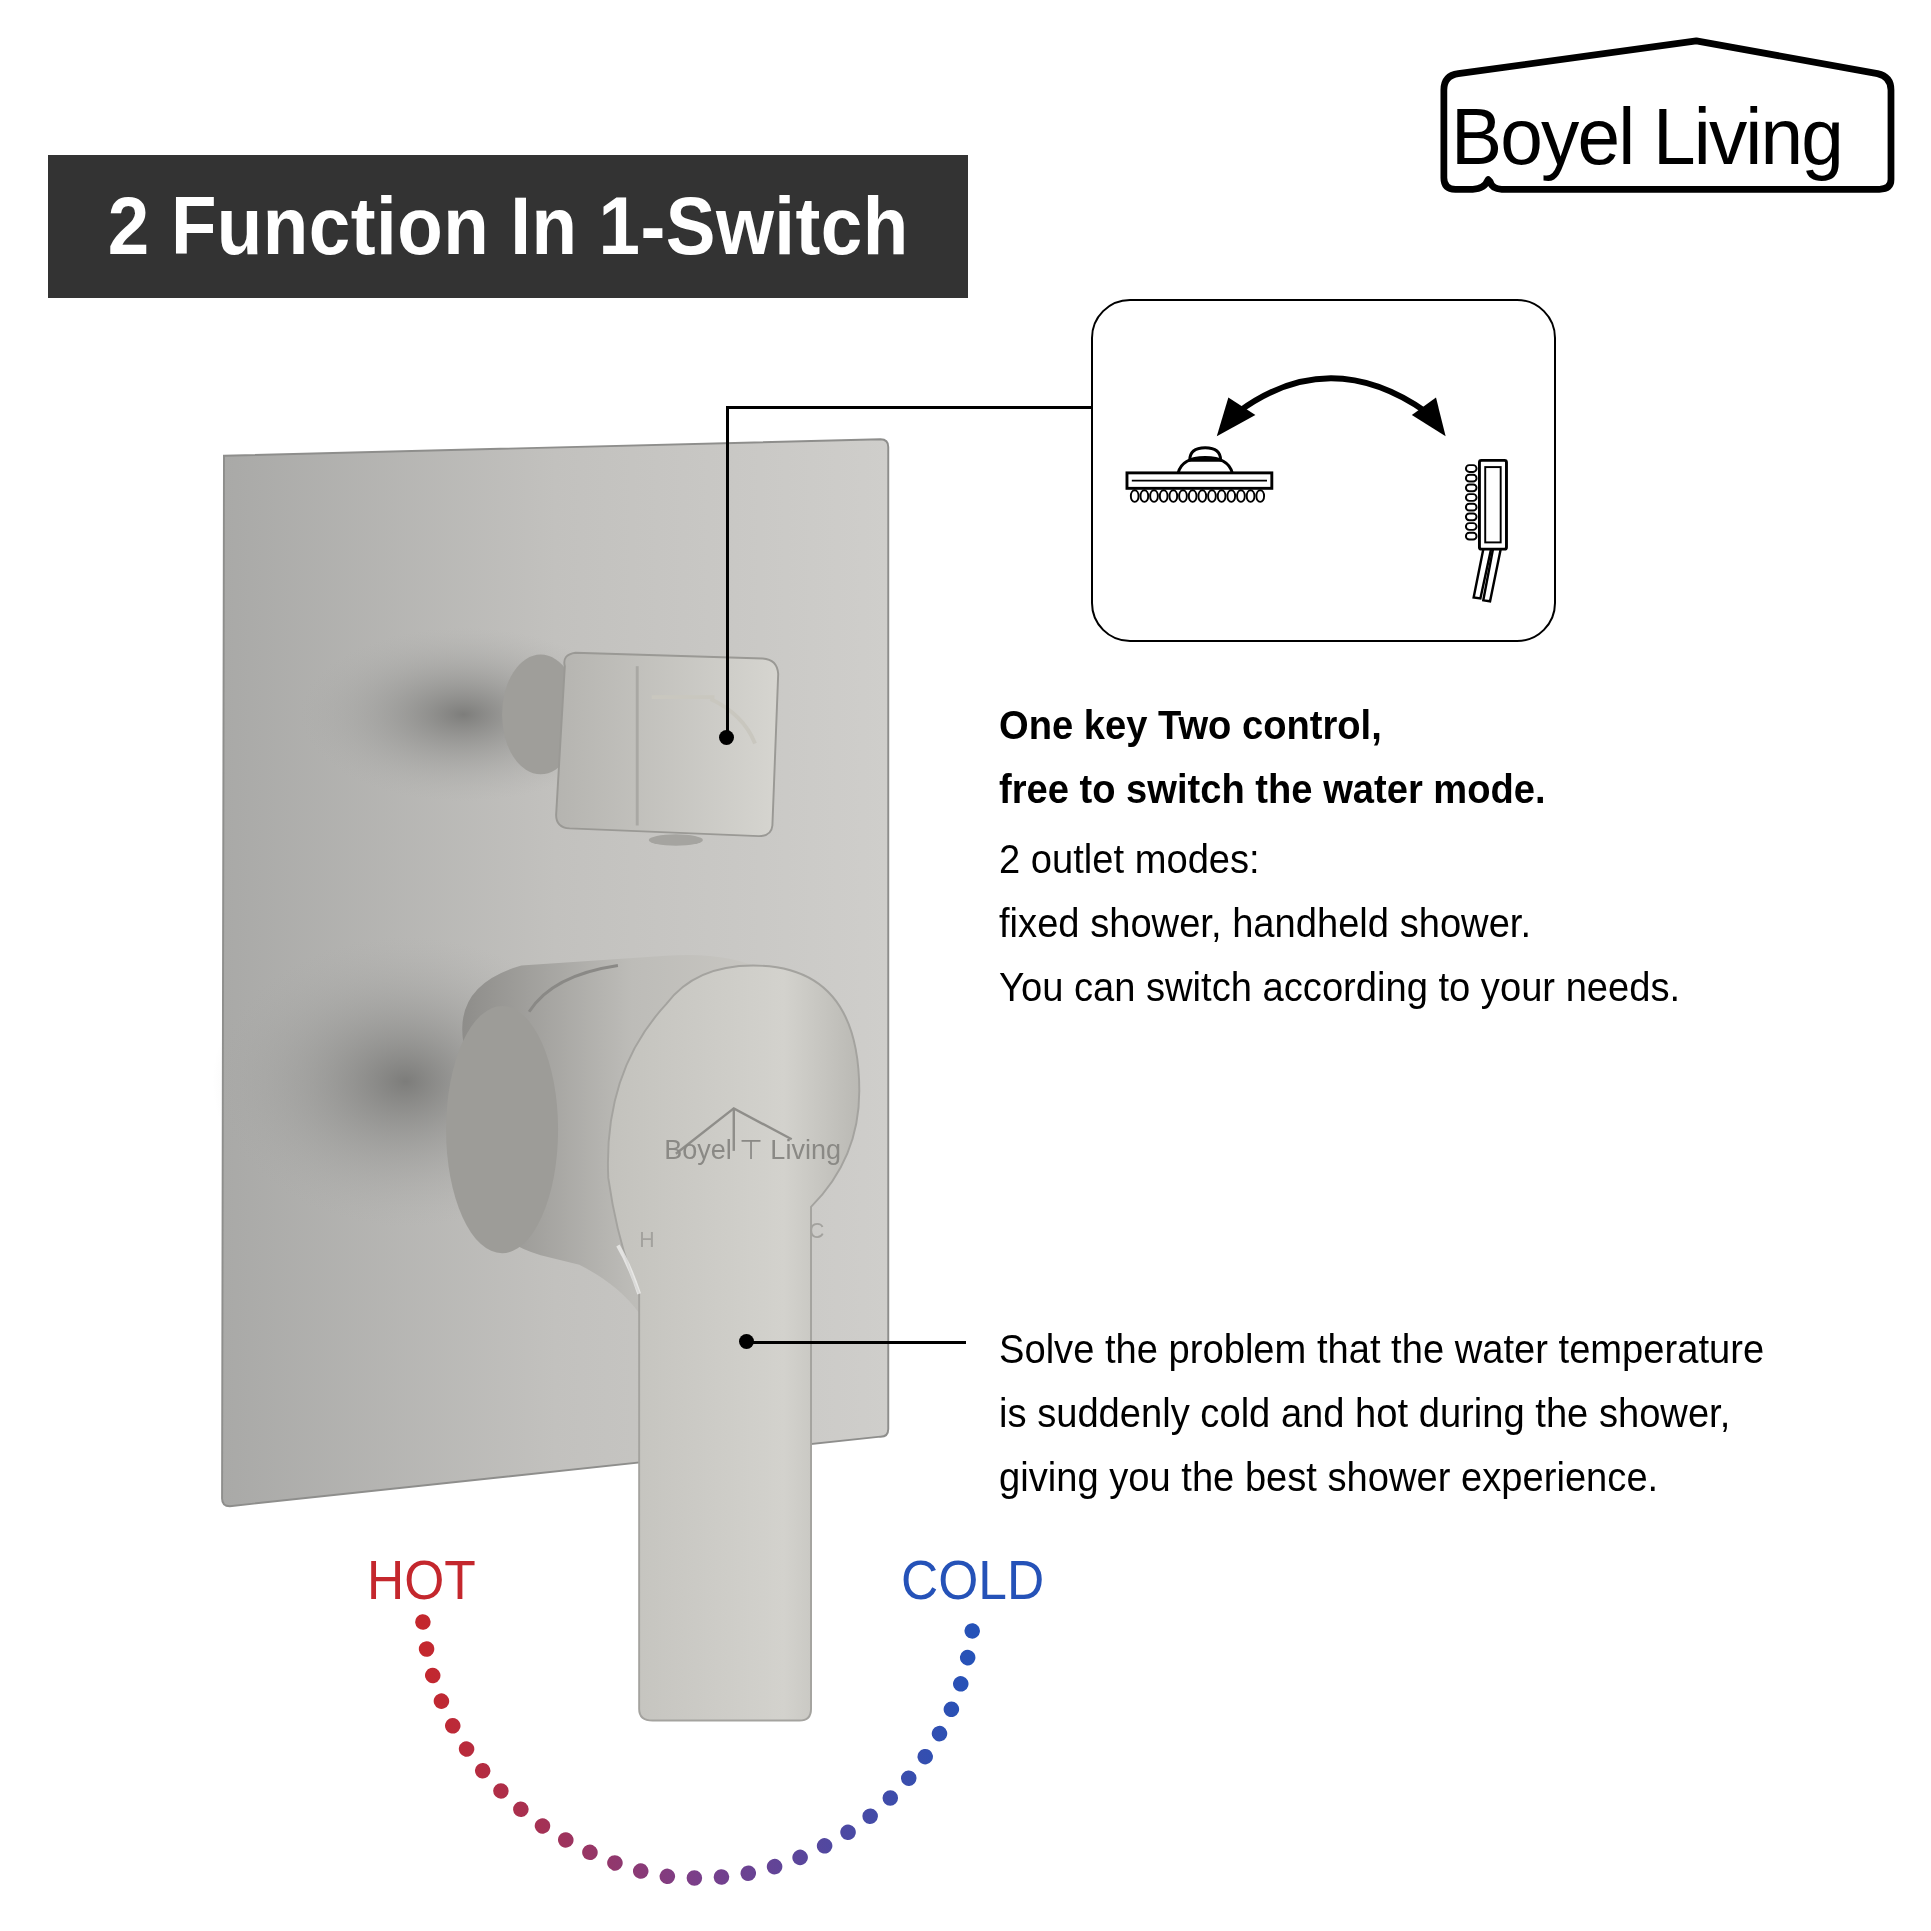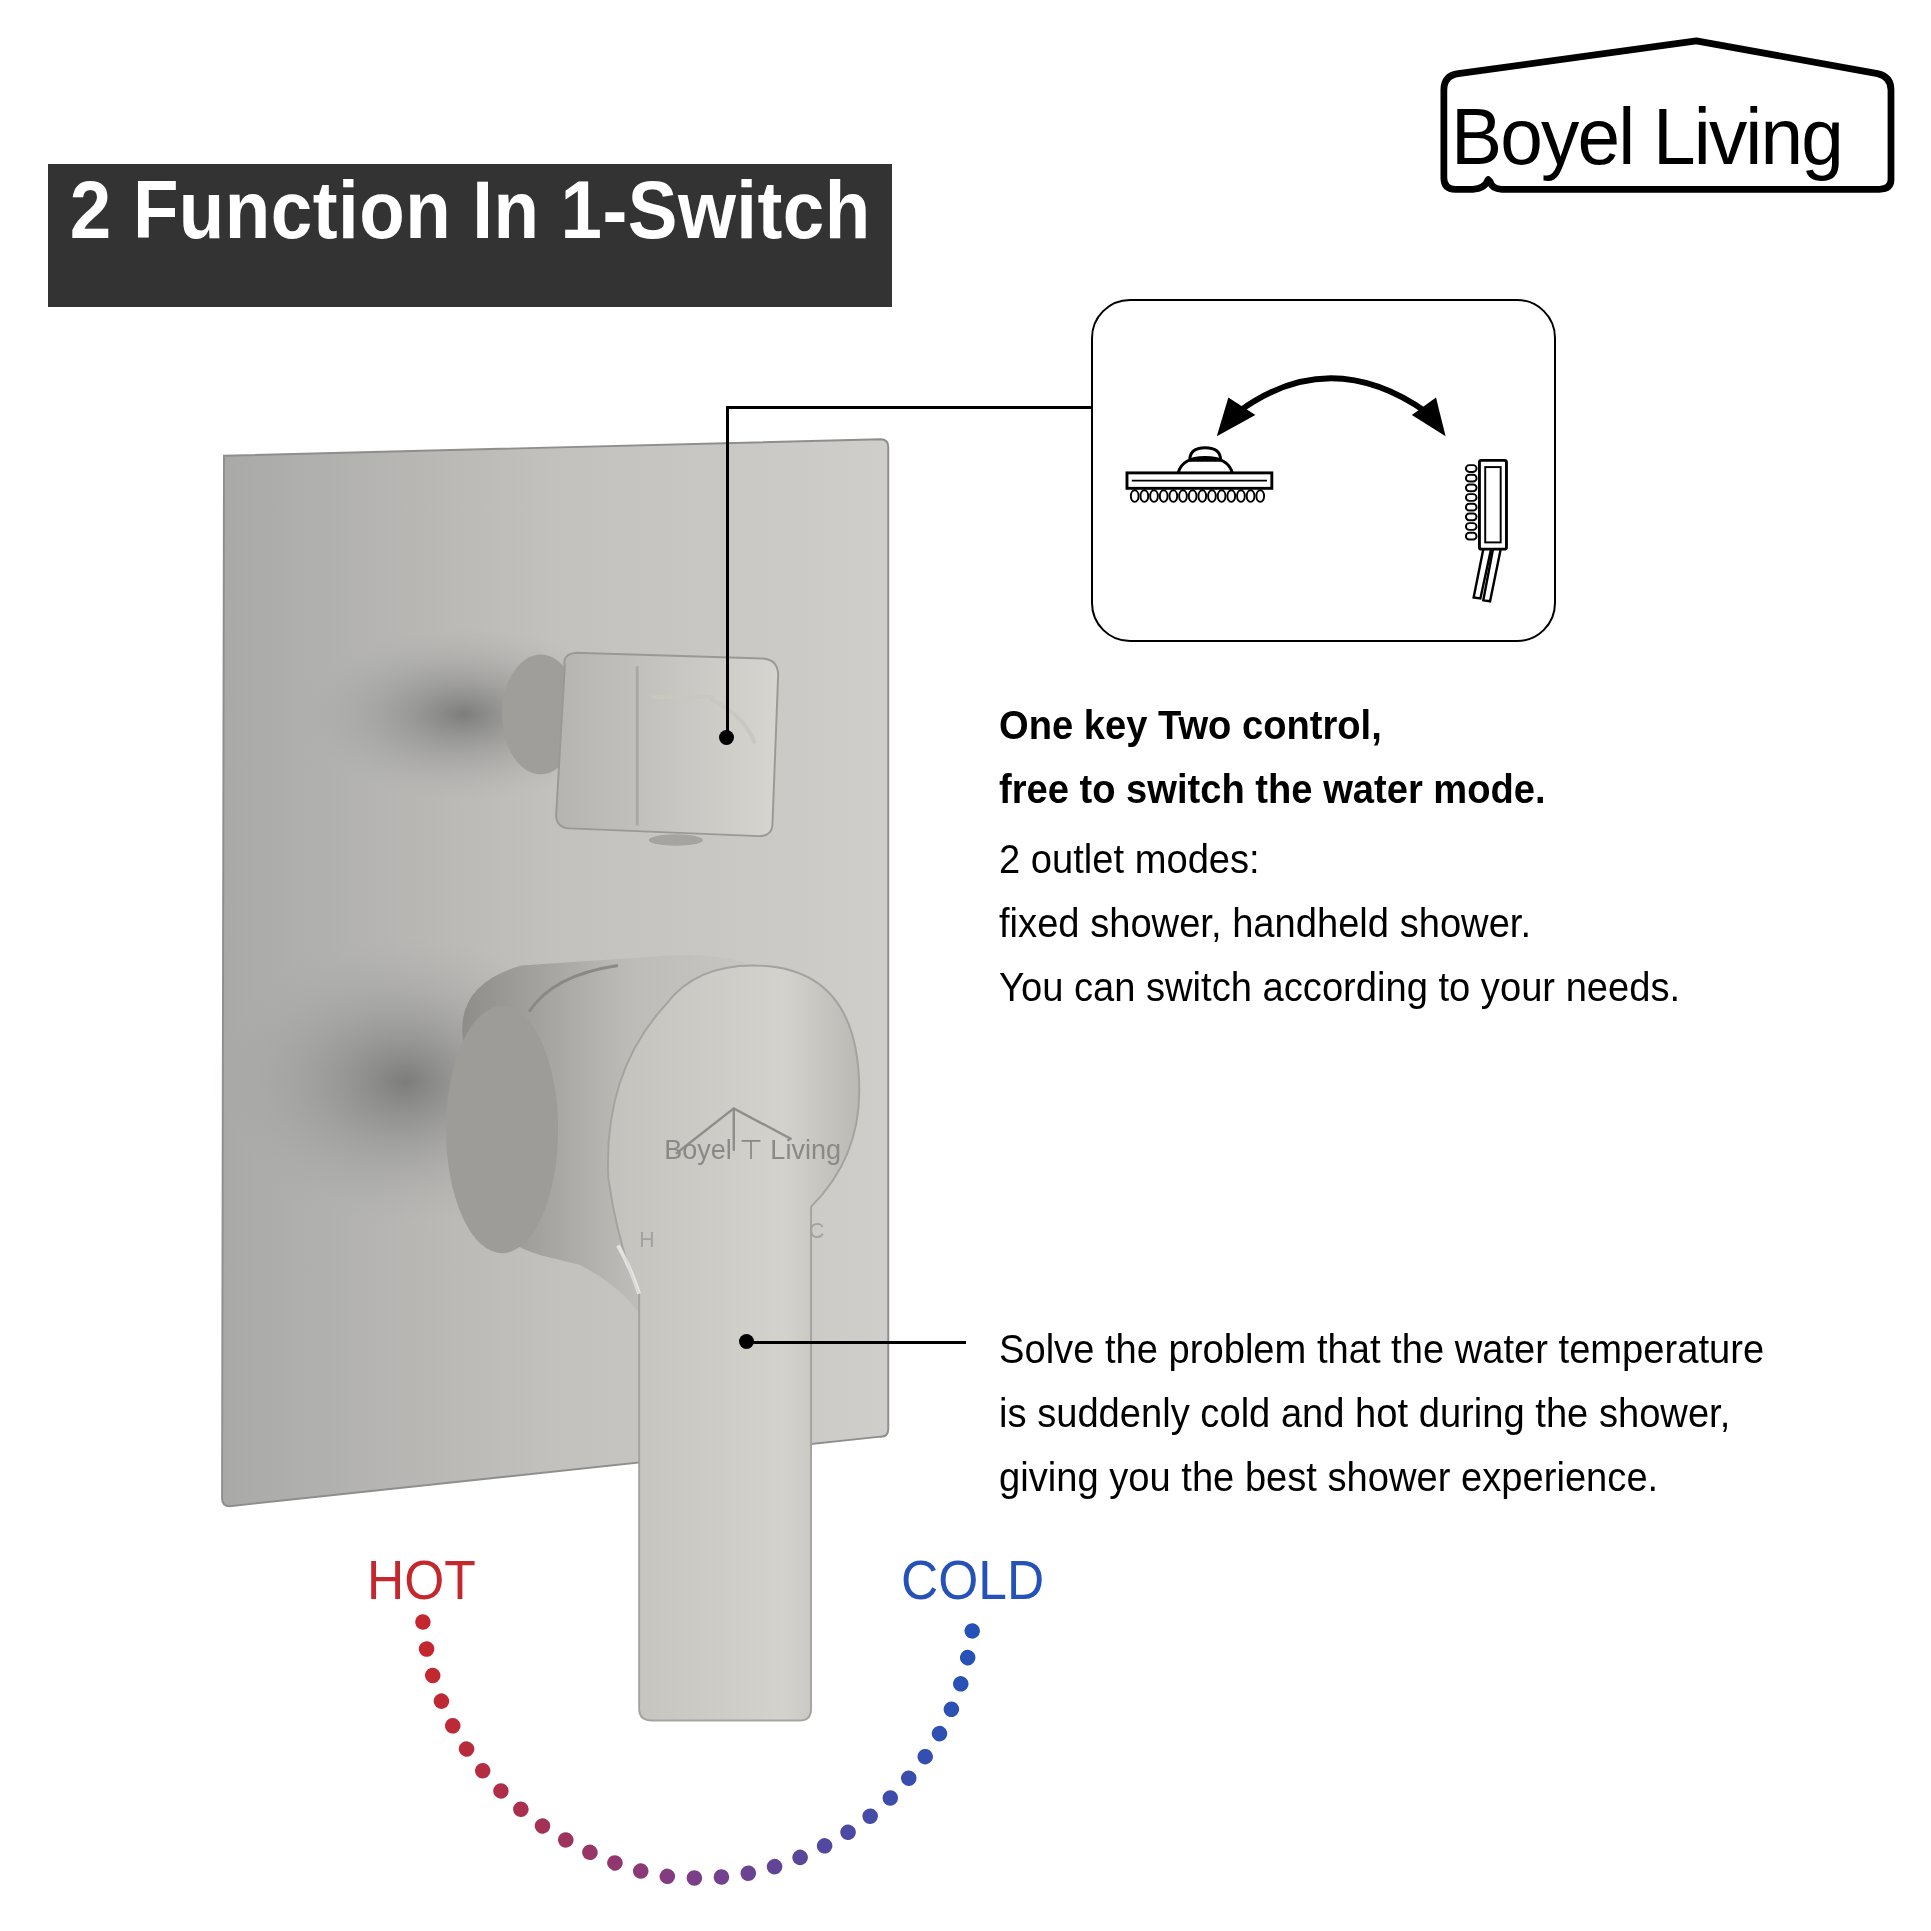--- a/index.html
+++ b/index.html
@@ -1,20 +1,20 @@
 <!DOCTYPE html>
 <html><head>
 <meta charset="utf-8">
 <style>
   html, body { margin:0; padding:0; background:#ffffff; }
   body { width:1931px; height:1931px; position:relative; overflow:hidden; font-family:"Liberation Sans", sans-serif; color:#000; }
   .abs { position:absolute; }
 
   
-  .title-bar { left:48px; top:164px; width:844px; height:143px; background:#333333; display:flex; justify-content:center; }
+  .title-bar { left:48px; top:155px; width:920px; height:143px; background:#333333; display:flex; align-items:center; justify-content:center; }
   .title-bar span { color:#ffffff; font-weight:700; font-size:81px; letter-spacing:0.5px; transform:scaleX(0.92); white-space:nowrap; }
 
   
   .logo { left:1434px; top:37px; width:463px; height:159px; }
   .logo-text { position:absolute; left:17.4px; top:60px; font-size:79px; line-height:1; letter-spacing:-1.9px; color:#000; white-space:nowrap; transform:scaleX(0.97); transform-origin:left; }
 
   
   .callout-box { left:1091px; top:299px; width:465px; height:343px; border:2.9px solid #000; border-radius:39px; box-sizing:border-box; background:#fff; }
 
   

